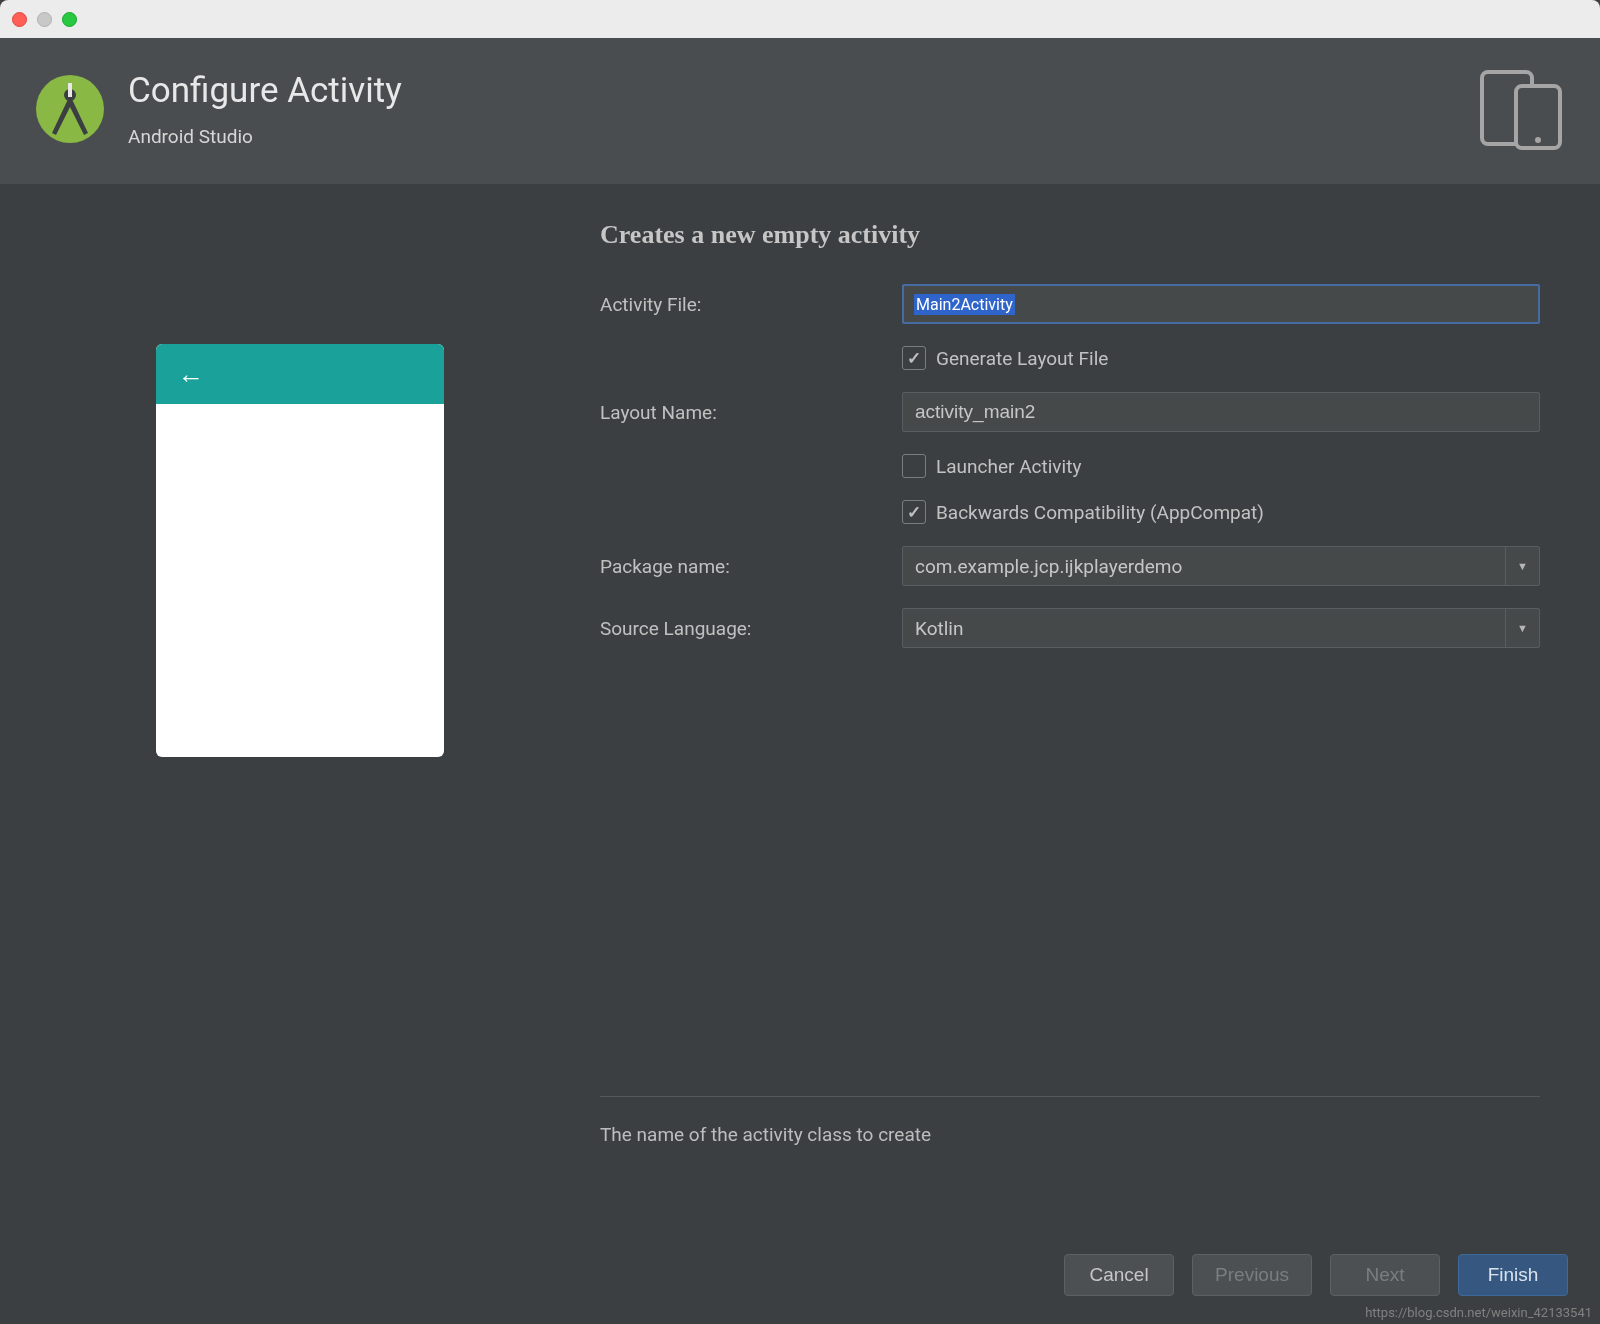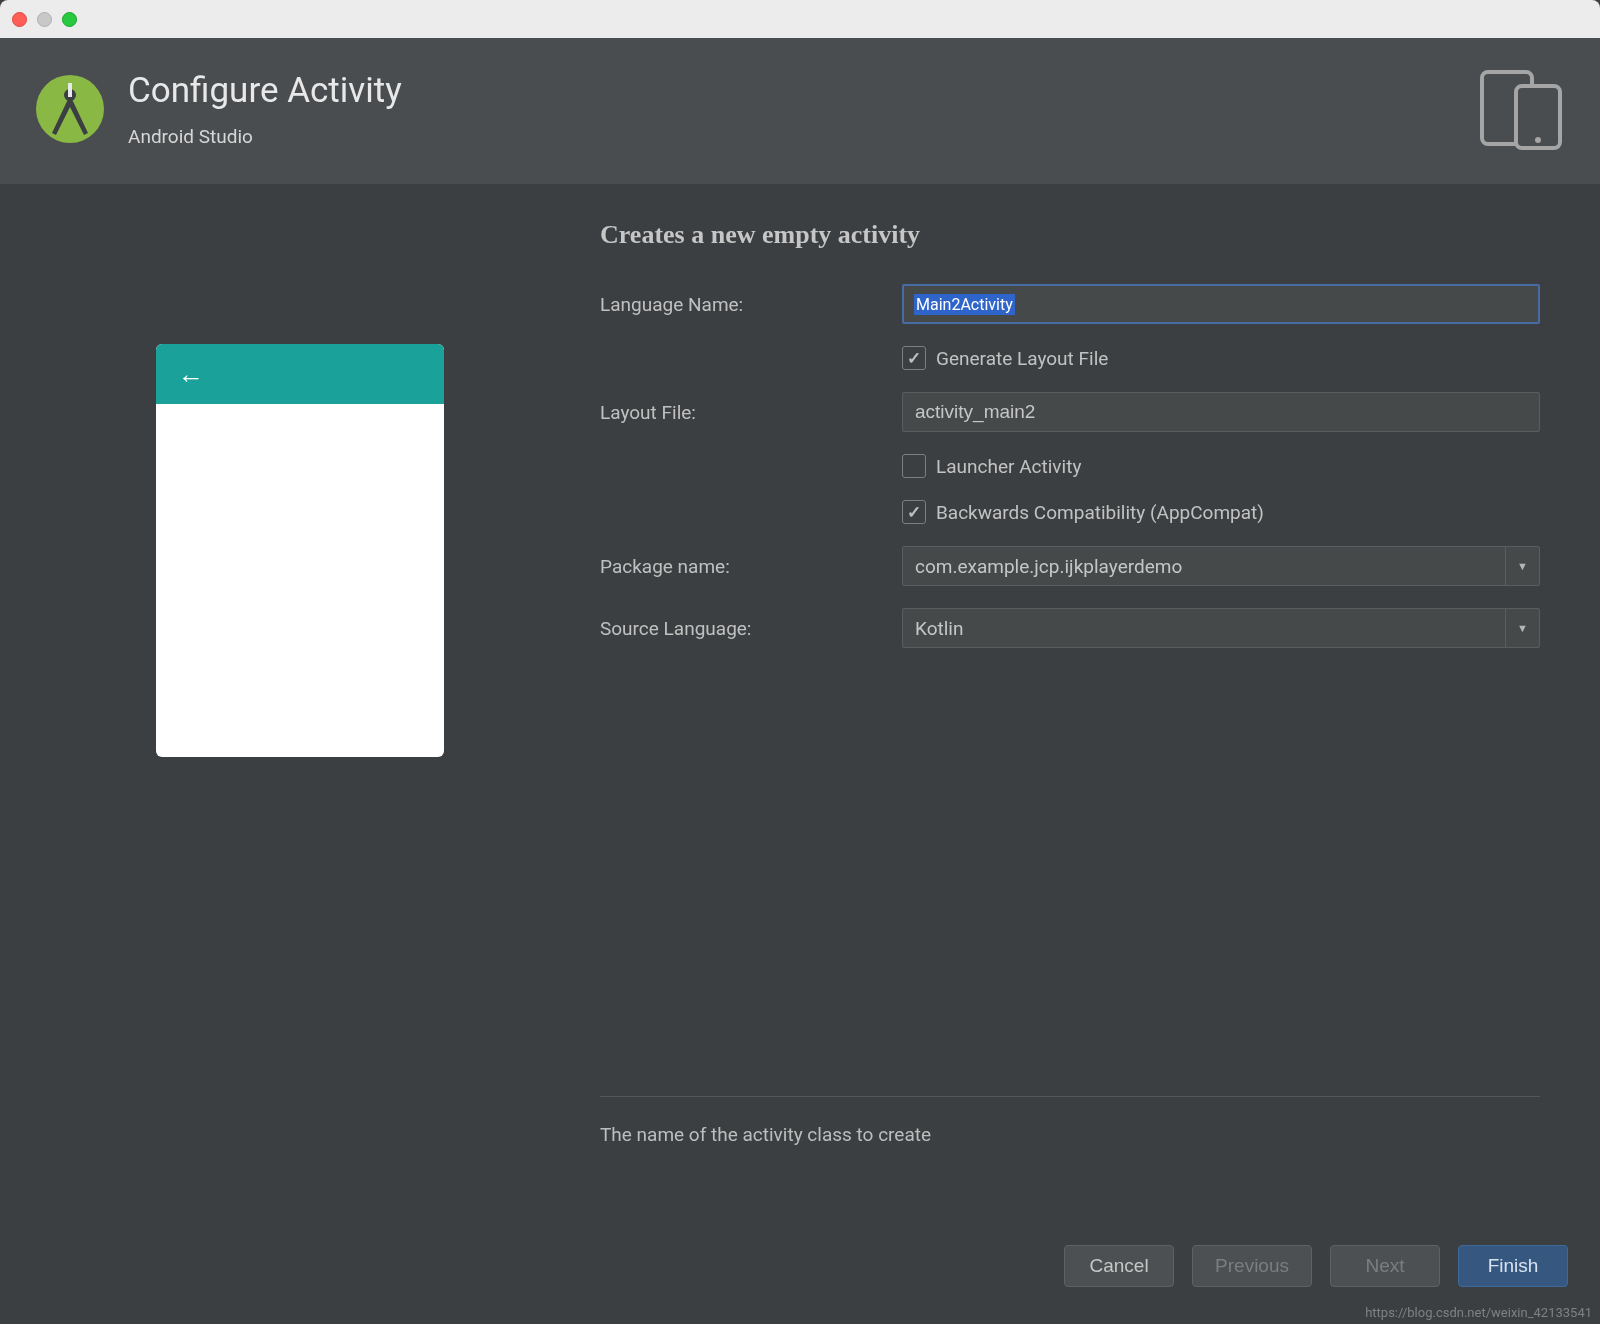--- a/index.html
+++ b/index.html
@@ -164,21 +164,21 @@
     border-top: 1px solid #555759;
     padding-top: 26px;
     margin-bottom: 90px;
   }
   .help-text { color: #bdbdbd; font-size: 19px; }
   .footer {
     height: 88px;
     margin-top: auto;
     display: flex;
     justify-content: flex-end;
-    align-items: center;
+    align-items: flex-end;
     gap: 18px;
     padding: 0 32px 28px 0;
   }
   .btn {
     height: 42px;
     min-width: 110px;
     padding: 0 22px;
     border: 1px solid #5d6163;
     background: #4c5052;
     color: #c6c6c6;
@@ -233,38 +233,38 @@
         </div>
       </div>
     </div>
 
     <div class="form-col">
       <div class="form-title">Creates a new empty activity</div>
 
       <div class="form-rows">
 
         <div class="form-row">
-          <div class="label-col">Language Name:</div>
+          <div class="label-col">Activity File:</div>
           <div class="input-col">
             <div class="field-selected">
               <span class="selected-text">Main2Activity</span>
             </div>
           </div>
         </div>
 
         <div class="form-row">
           <div class="label-col"></div>
           <div class="input-col">
             <div class="checkbox checked"></div>
             <span class="check-label">Generate Layout File</span>
           </div>
         </div>
 
         <div class="form-row">
-          <div class="label-col">Layout File:</div>
+          <div class="label-col">Layout Name:</div>
           <div class="input-col">
             <input type="text" class="field" value="activity_main2" style="">
           </div>
         </div>
 
         <div class="form-row">
           <div class="label-col"></div>
           <div class="input-col">
             <div class="checkbox"></div>
             <span class="check-label">Launcher Activity</span>

